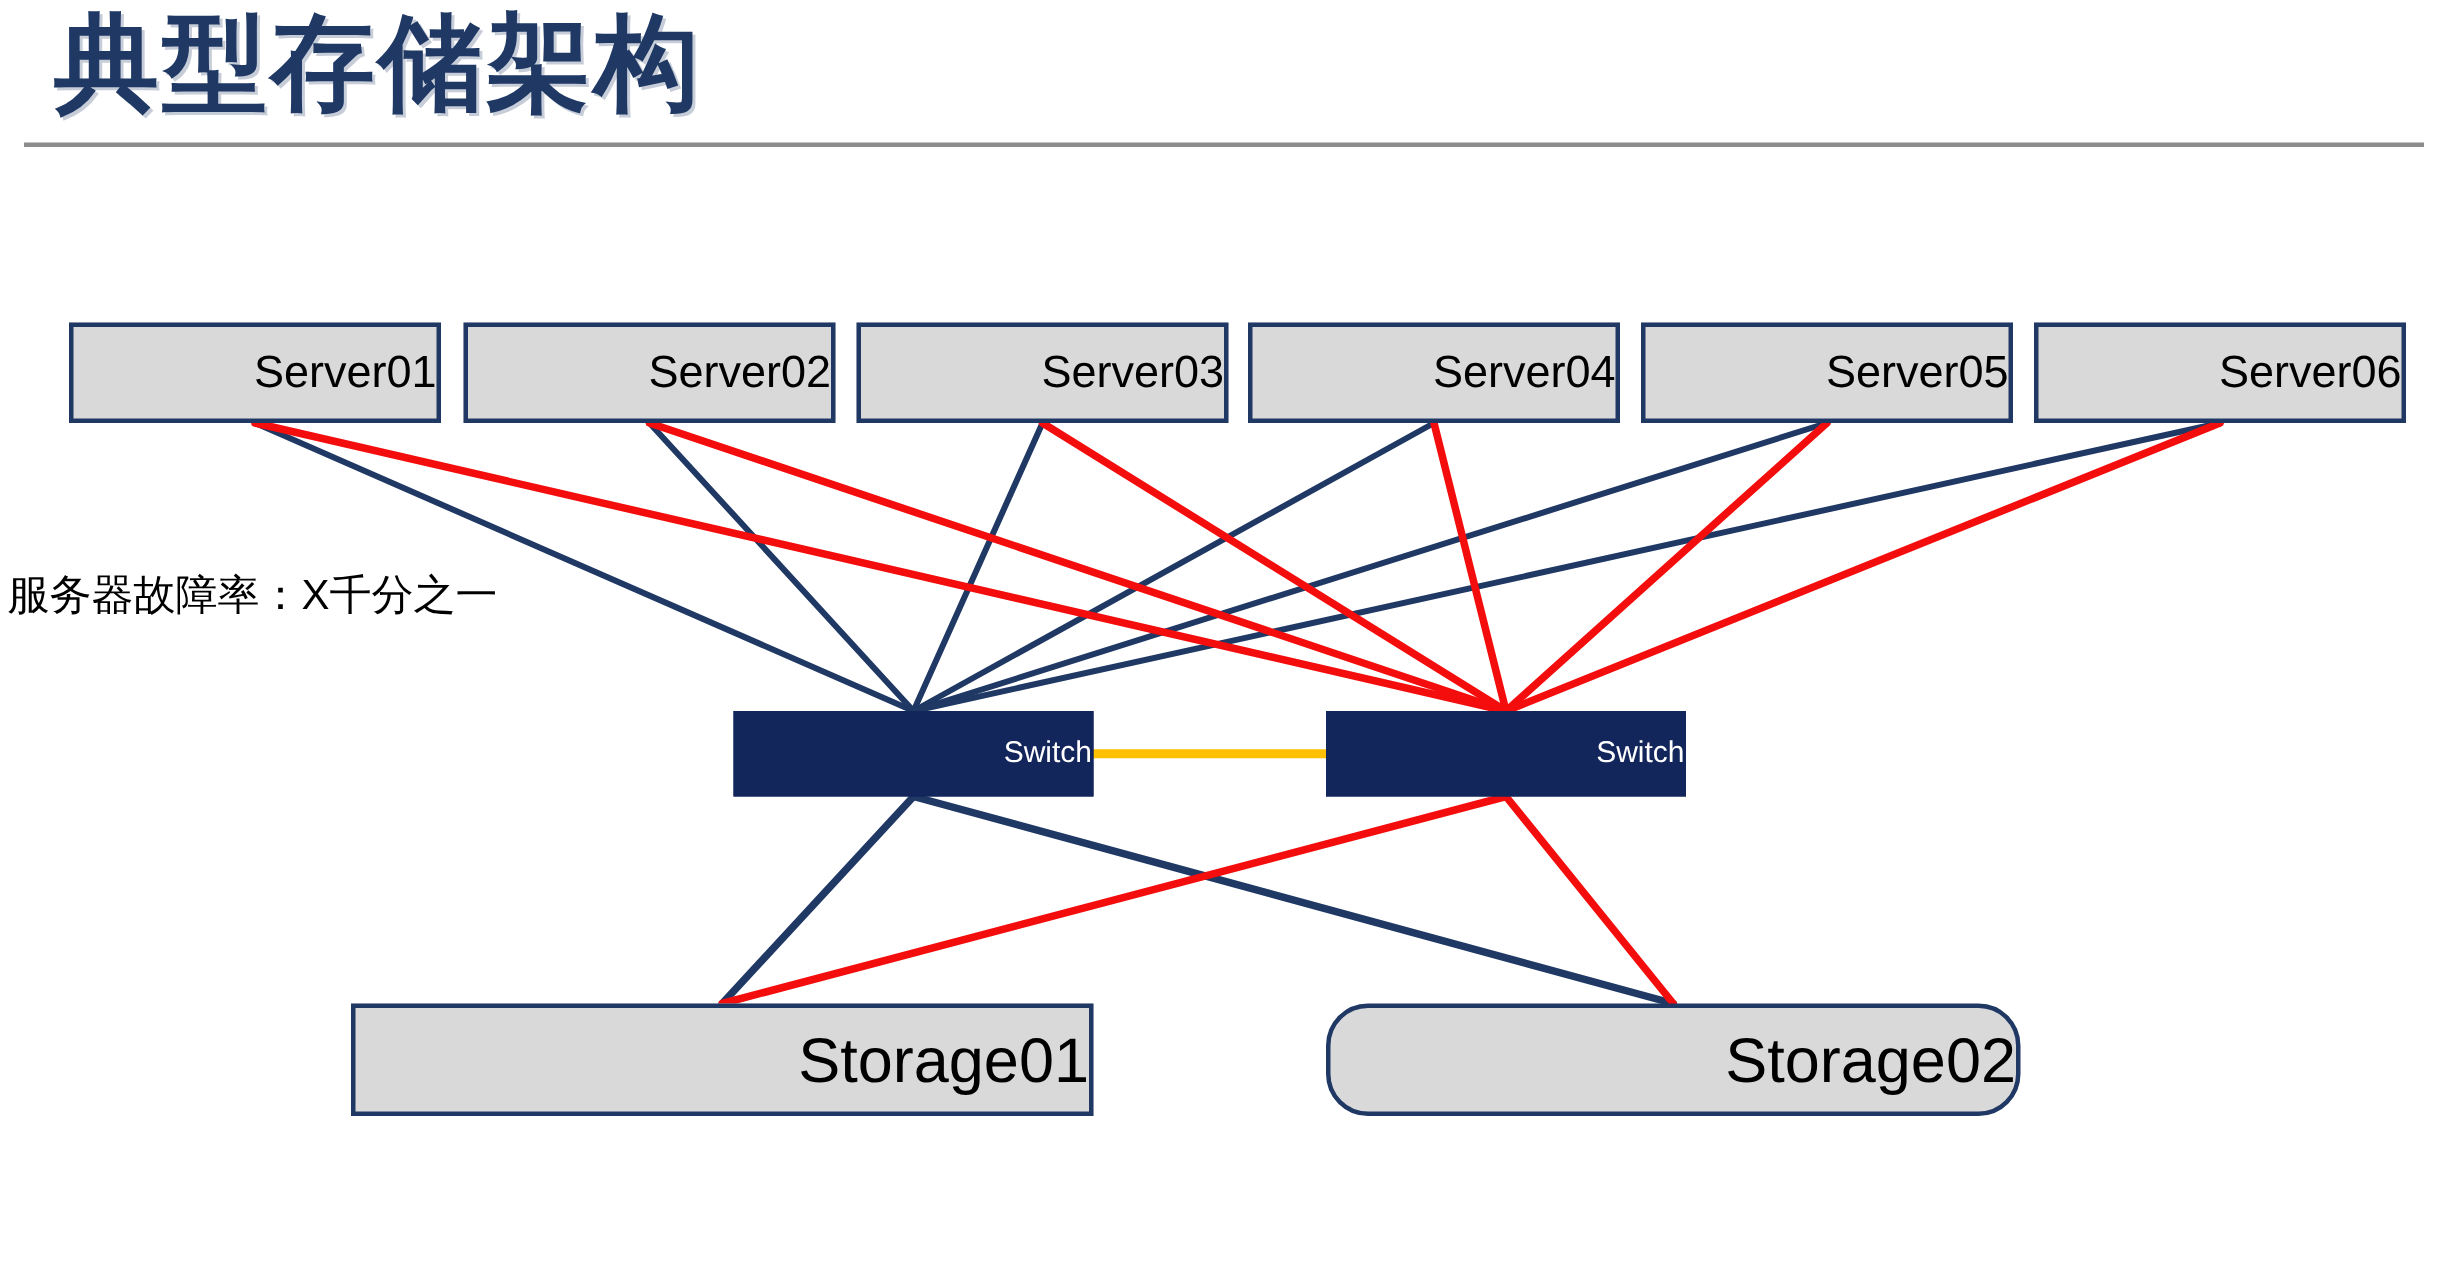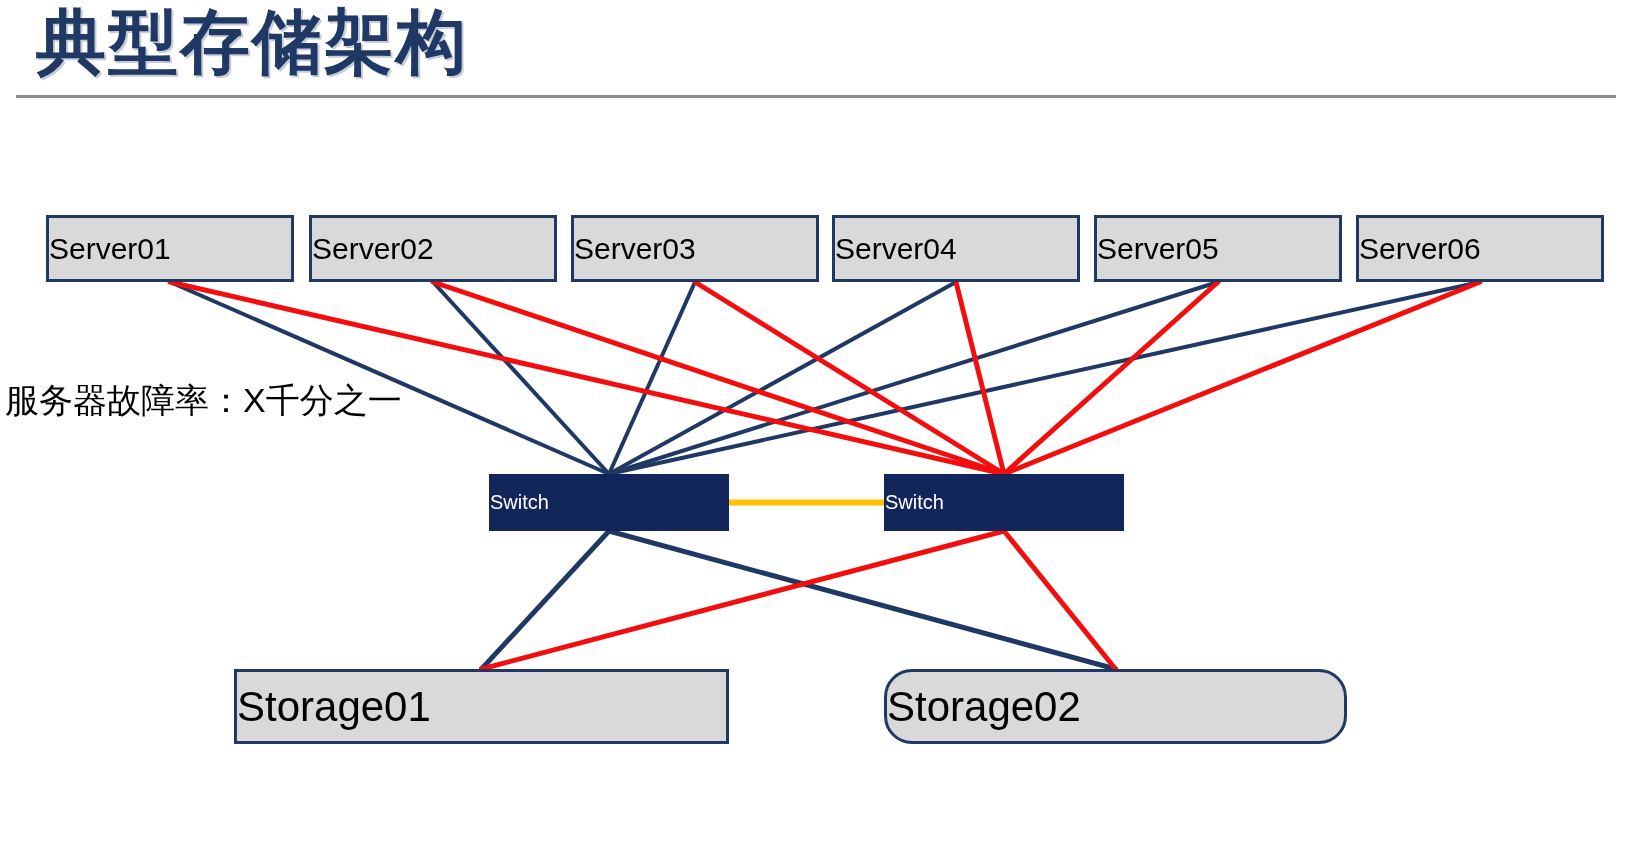--- a/index.html
+++ b/index.html
@@ -27,21 +27,21 @@
     position: absolute;
     left: 16px;
     top: 95px;
     width: 1600px;
     height: 3px;
     background: var(--rule-color, #8C8C8C);
   }
   .side-label {
     position: absolute;
     color: var(--text-color, #000000);
-    font-size: 34px;
+    font-size: 28px;
     white-space: nowrap;
   }
   .server-fail-label { left: 5px; top: 378px; }
   .storage-fail-label { left: 5px; top: 772px; }
   .annotation {
     position: absolute;
     left: 1330px;
     top: 416px;
     color: var(--text-color, #000000);
     font-size: 44px;
@@ -52,21 +52,21 @@
     position: absolute;
     left: 0; top: 0;
     width: 1632px;
     height: 847px;
   }
   .node {
     position: absolute;
     box-sizing: border-box;
     display: flex;
     align-items: center;
-    justify-content: flex-start;
+    justify-content: flex-end;
     white-space: nowrap;
   }
   .node.server {
     background: var(--node-fill, #D9D9D9);
     border: 3px solid var(--node-border, #1F3864);
     color: var(--text-color, #000000);
     font-size: 30px;
   }
   .node.switch {
     background: var(--switch-fill, #13265C);

